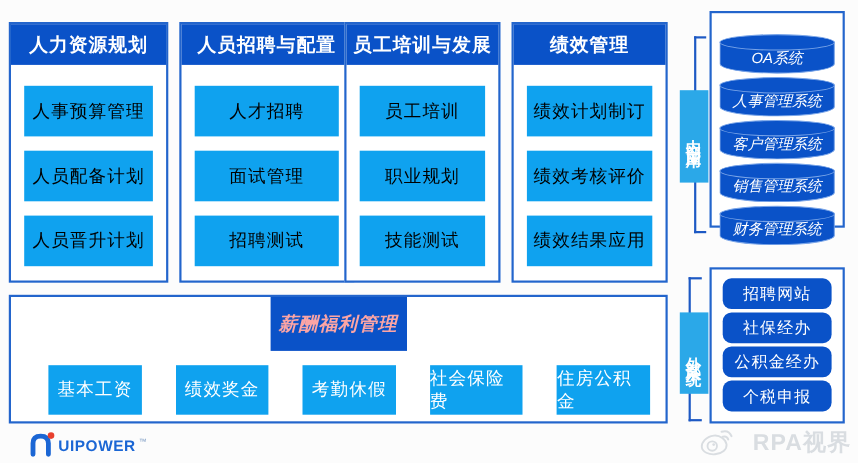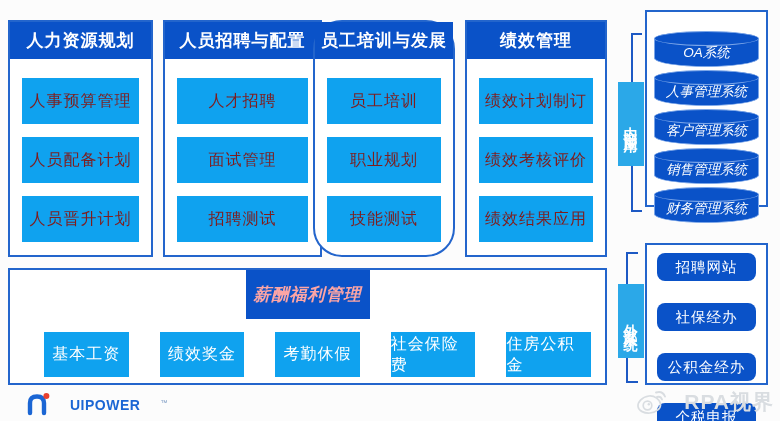--- a/index.html
+++ b/index.html
@@ -4,21 +4,21 @@
 <style>
   html,body{margin:0;padding:0;background:#ffffff;}
   *{box-sizing:border-box;font-family:"Liberation Sans", sans-serif;}
   .stage{position:relative;width:780px;height:421px;background:#fcfcfc;overflow:hidden;}
 
   
   .col{position:absolute;top:20px;height:237px;border:2px solid #2365cc;background:#ffffff;}
   .col-header{height:37px;display:flex;align-items:center;justify-content:center;
     background:#0a52c8;color:#ffffff;font-size:17px;font-weight:700;letter-spacing:1px;}
   .col-items{padding-top:19px;}
-  .item{height:46px;margin:0 12px 13px;background:#0fa2ef;color:#7f1d1d;
+  .item{height:46px;margin:0 12px 13px;background:#0fa2ef;color:#000000;
     display:flex;align-items:center;justify-content:center;font-size:16px;letter-spacing:1px;}
 
   
   .comp{position:absolute;left:8px;top:268px;width:599px;height:117px;
     border:2px solid #2365cc;background:#ffffff;}
   .comp-header{position:absolute;top:0;left:50%;transform:translateX(-50%);
     width:124px;height:49px;background:#0a52c8;color:#fca5a5;font-size:17px;font-weight:700;
     display:flex;align-items:center;justify-content:center;letter-spacing:1px;font-style:italic;}
   .comp-items{position:absolute;left:14px;right:14px;top:62px;height:45px;display:flex;gap:11px;}
   .comp-items .citem{flex:1;background:#0fa2ef;color:#ffffff;display:flex;align-items:center;
@@ -29,36 +29,36 @@
   .internal-box{top:10px;height:197px;padding:16px 7px 0;font-style:italic;}
   .external-box{top:243px;height:142px;padding:0 10px 0;}
 
   .cylinder{position:relative;height:29px;margin-top:10px;background:#0a52c8;
     border:1px solid #7aa5e8;border-top:none;border-radius:0 0 50% 50% / 0 0 9px 9px;
     display:flex;align-items:center;justify-content:center;color:#ffffff;font-size:13.5px;}
   .cylinder::before{content:"";position:absolute;top:-7px;left:-1px;right:-1px;height:13px;
     background:#0a52c8;border:1px solid #7aa5e8;border-radius:50%;}
   .cylinder .cyl-label{position:relative;z-index:1;margin-top:1px;white-space:nowrap;}
 
-  .ext-item{height:28px;margin-top:22px;background:#0a52c8;border-radius:8px;color:#ffffff;
+  .ext-item{height:28px;margin-top:3px;background:#0a52c8;border-radius:8px;color:#ffffff;
     display:flex;align-items:center;justify-content:center;font-size:14.5px;letter-spacing:1px;}
   .ext-item:first-child{margin-top:8px;}
 
   .bracket{position:absolute;border:2px solid #1d59c4;border-right:none;z-index:0;}
   .bracket-internal{left:631px;top:33px;width:11px;height:179px;}
   .bracket-external{left:626px;top:252px;width:12px;height:131px;}
 
   .side-tab{position:absolute;left:618px;width:26px;background:#2ba8e8;color:#ffffff;
     writing-mode:vertical-rl;text-orientation:upright;display:flex;align-items:center;
     justify-content:center;font-size:14px;font-weight:700;letter-spacing:4px;z-index:1;}
   .tab-internal{top:82px;height:84px;}
   .tab-external{top:284px;height:74px;}
 
   
-  .logo{position:absolute;left:26px;top:390px;display:flex;align-items:flex-end;gap:20px;}
+  .logo{position:absolute;left:26px;top:390px;display:flex;align-items:flex-end;gap:3px;}
   .logo-text{color:#1b66d4;font-size:14px;font-weight:700;letter-spacing:0.5px;line-height:22px;}
   .logo-tm{color:#7d9cc4;font-size:7px;vertical-align:super;line-height:26px;}
   .watermark{position:absolute;right:6px;top:388px;display:flex;align-items:center;gap:16px;
     color:#d9dde1;font-size:21px;font-weight:700;letter-spacing:1px;}
 </style>
 </head>
 <body>
 
 <div class="stage">
 
@@ -73,21 +73,21 @@
 
   <div class="col" style="left:163px;width:159px;">
     <div class="col-header">人员招聘与配置</div>
     <div class="col-items">
       <div class="item">人才招聘</div>
       <div class="item">面试管理</div>
       <div class="item">招聘测试</div>
     </div>
   </div>
 
-  <div class="col" style="left:313px;width:142px;border-radius:29px;">
+  <div class="col" style="left:313px;width:142px;">
     <div class="col-header">员工培训与发展</div>
     <div class="col-items">
       <div class="item">员工培训</div>
       <div class="item">职业规划</div>
       <div class="item">技能测试</div>
     </div>
   </div>
 
   <div class="col" style="left:465px;width:142px;">
     <div class="col-header">绩效管理</div>

